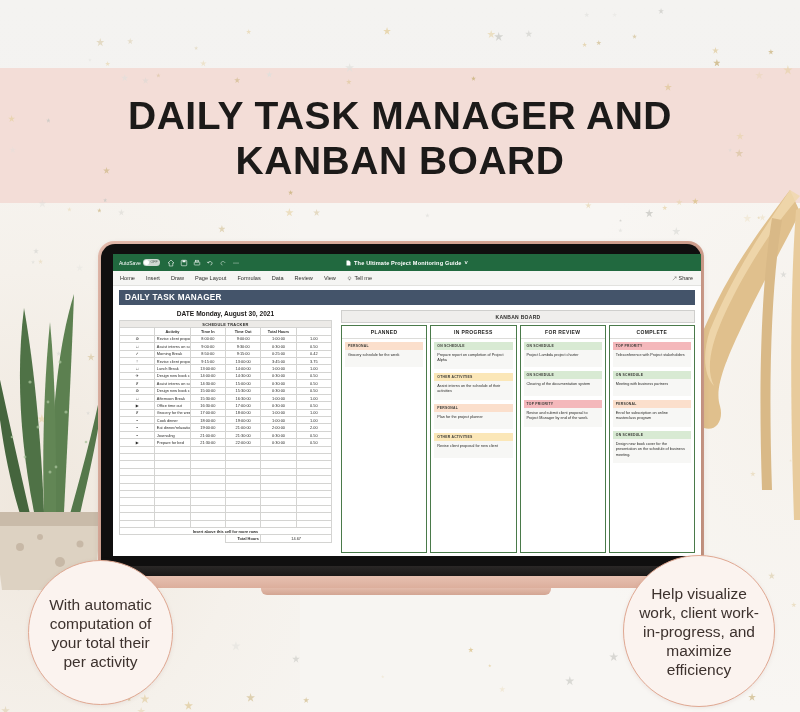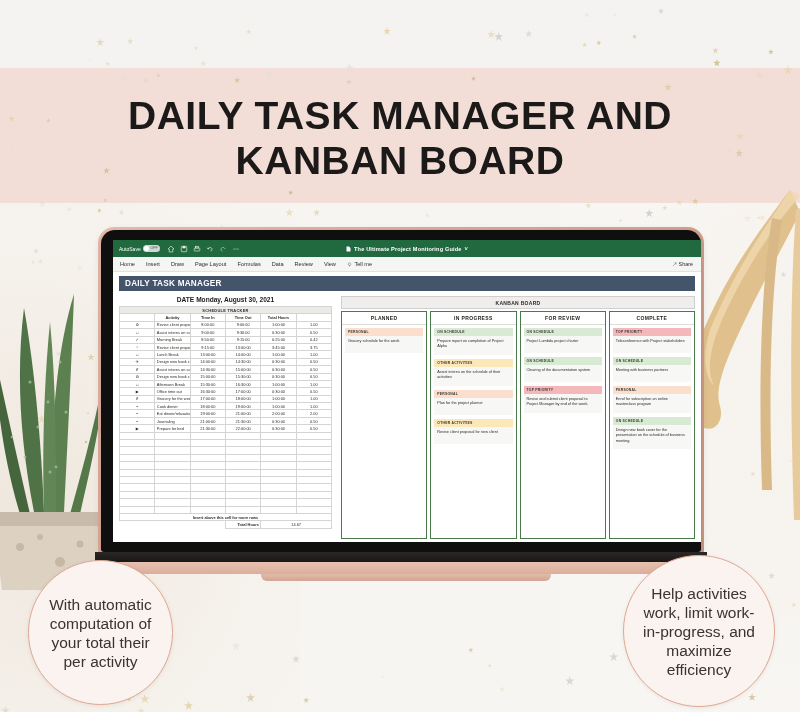--- a/index.html
+++ b/index.html
@@ -58,21 +58,21 @@
 
   
   .plant { position: absolute; left: -10px; top: 212px; width: 120px; height: 390px; z-index: 4; }
 
   
   .gold-decor { position: absolute; right: 0px; top: 190px; width: 160px; height: 330px; z-index: 4; }
 
   
   .laptop {
     position: absolute;
-    left: 101px; top: 230px;
+    left: 101px; top: 244px;
     width: 600px; height: 400px;
     z-index: 5;
   }
   .laptop-bezel {
     position: absolute; left: 0; top: 0; width: 600px; height: 322px;
     background: #100f0f;
     border-radius: 14px 14px 3px 3px;
     box-shadow: 0 2px 7px rgba(90,60,50,0.25);
   }
   .laptop-bezel::before { 
@@ -1231,14 +1231,14 @@
         </div>
       </div>
     </div>
   </div>
 </div>
 
 <div class="bubble bubble-left">
   <p>With automatic computation of your total their per activity</p>
 </div>
 <div class="bubble bubble-right">
-  <p>Help activities work, limit work-in-progress, and maximize efficiency</p>
+  <p>Help visualize work, client work-in-progress, and maximize efficiency</p>
 </div>
 
 </body></html>

